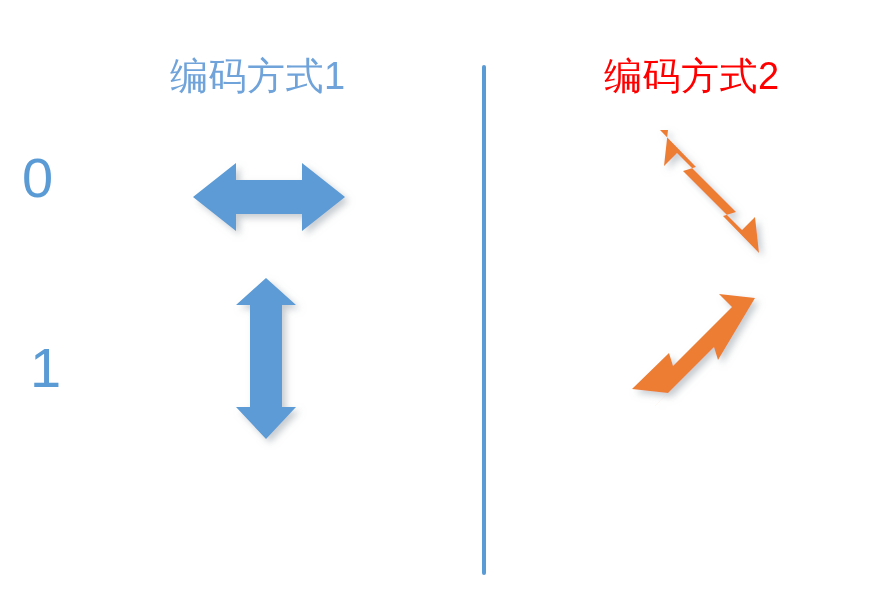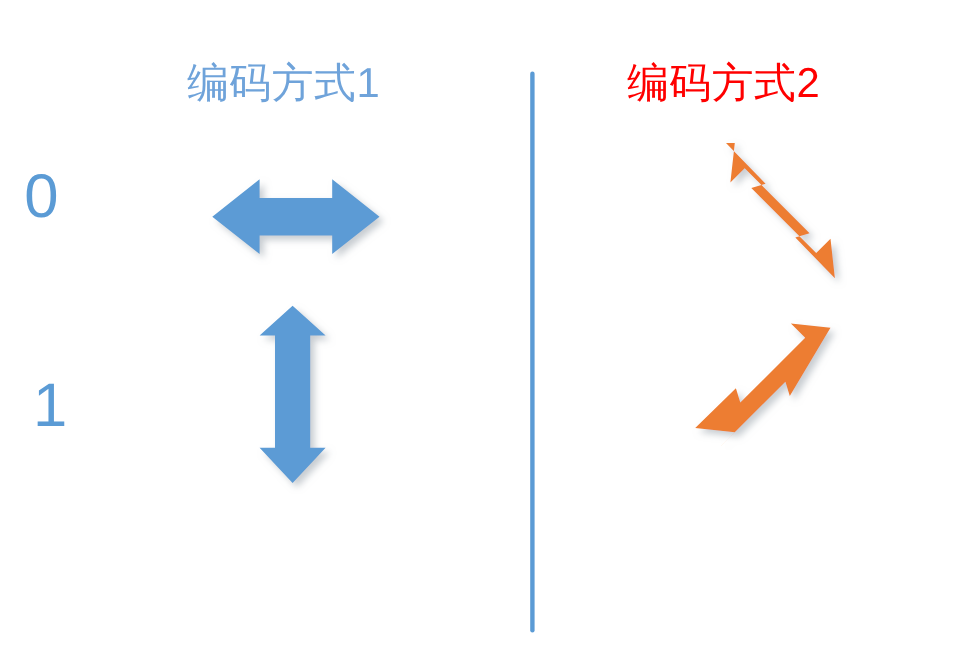--- a/index.html
+++ b/index.html
@@ -27,21 +27,21 @@
     font-size: 38px;
     line-height: 1;
     letter-spacing: 0.5px;
   }
   #title-left {
     left: 170px;
     top: 57px;
     color: #6FA3DA;
   }
   #title-right {
-    left: 570px;
+    left: 604px;
     top: 57px;
     color: #FF0000;
   }
 
   
   .bit-label {
     position: absolute;
     color: #5B9BD5;
     font-size: 56px;
     line-height: 1;

